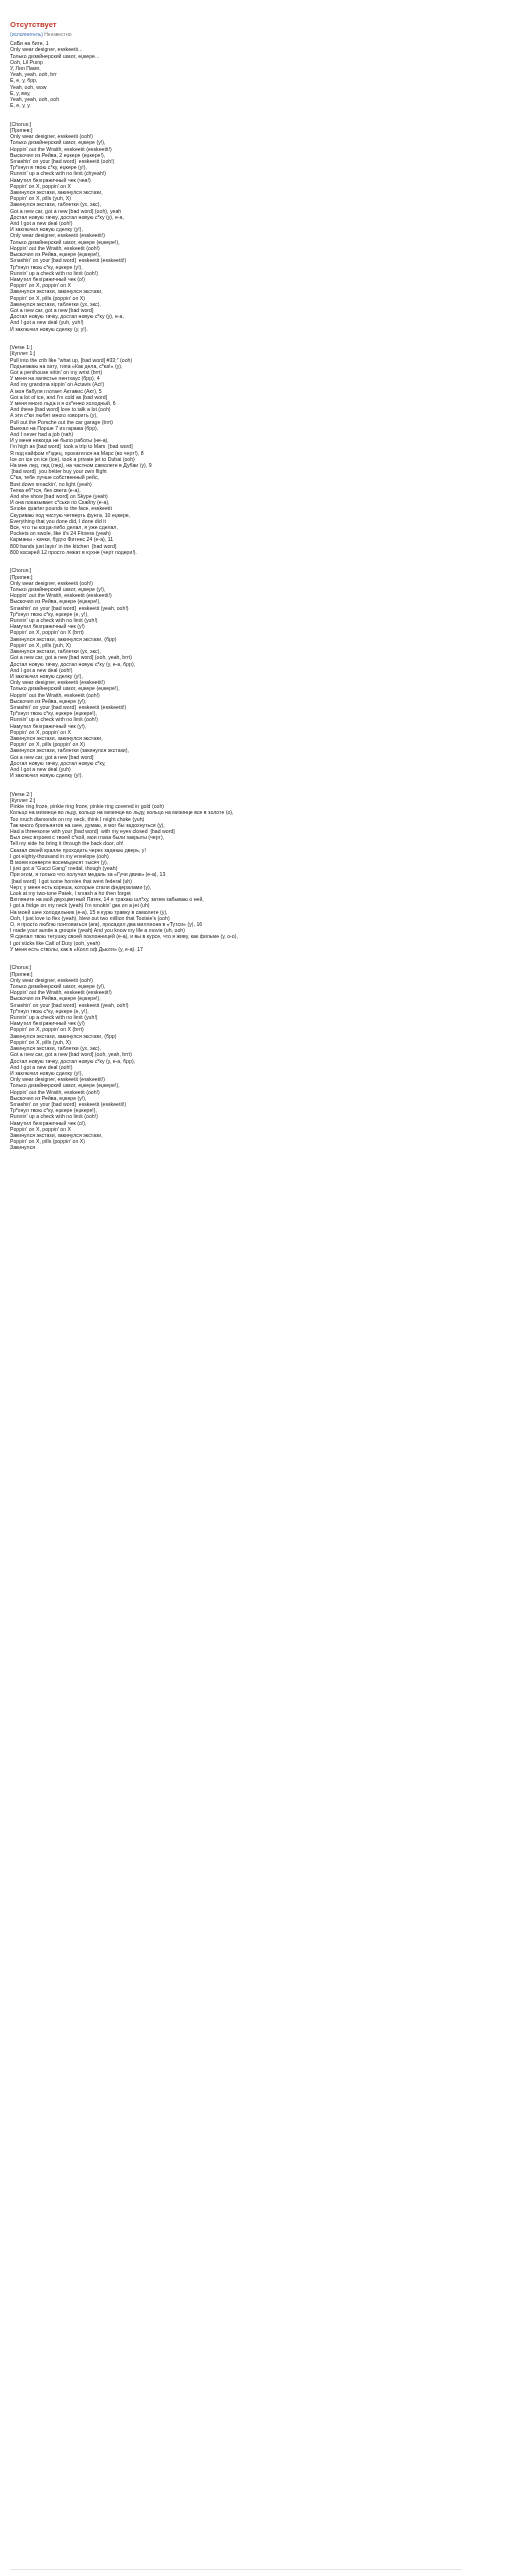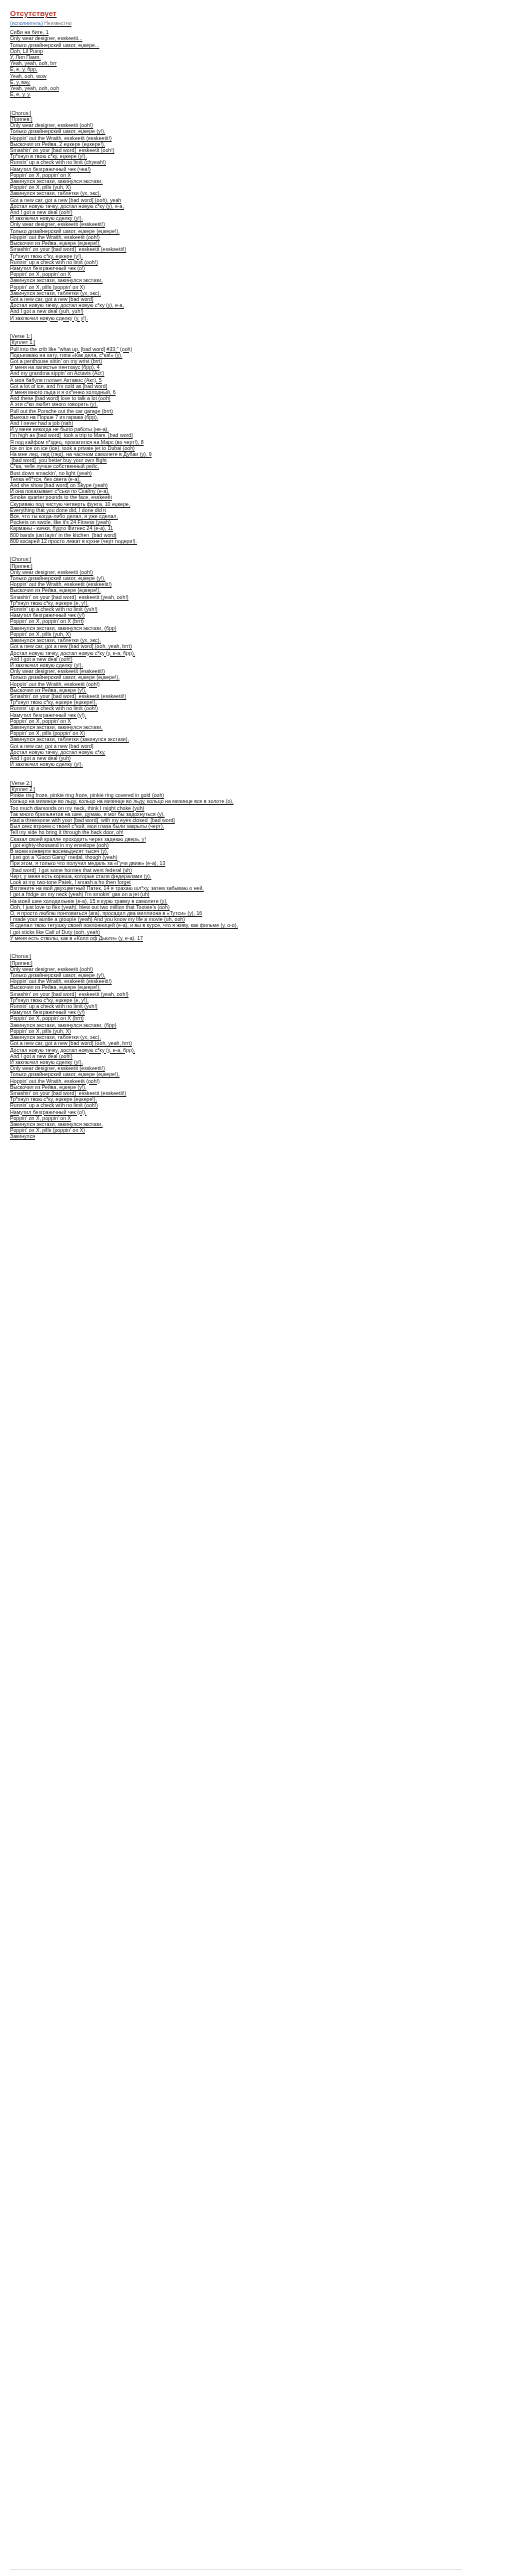--- a/index.html
+++ b/index.html
@@ -10,22 +10,21 @@
   body {
     width: 516px;
     font-family: "Liberation Sans", sans-serif;
     color: #202124;
   }
   .page {
     position: relative;
     width: 472px;
     min-height: 2576px;
     box-sizing: border-box;
-    padding: 10px 10px 11px 10px;
-    text-decoration: underline;
+    padding: 21px 10px 11px 10px;
   }
   .title {
     color: #c0392b;
     font-size: 7.7px;
     line-height: 8.8px;
     margin: 0 0 1.1px 0;
     font-family: "Liberation Sans", sans-serif;
   }
   .subtitle {
     font-size: 5px;

